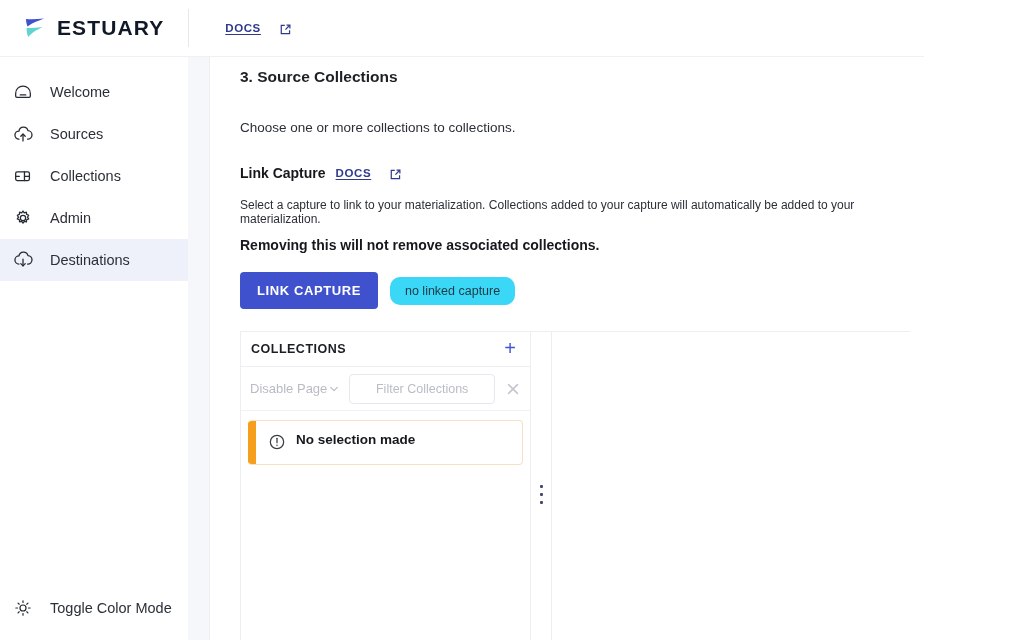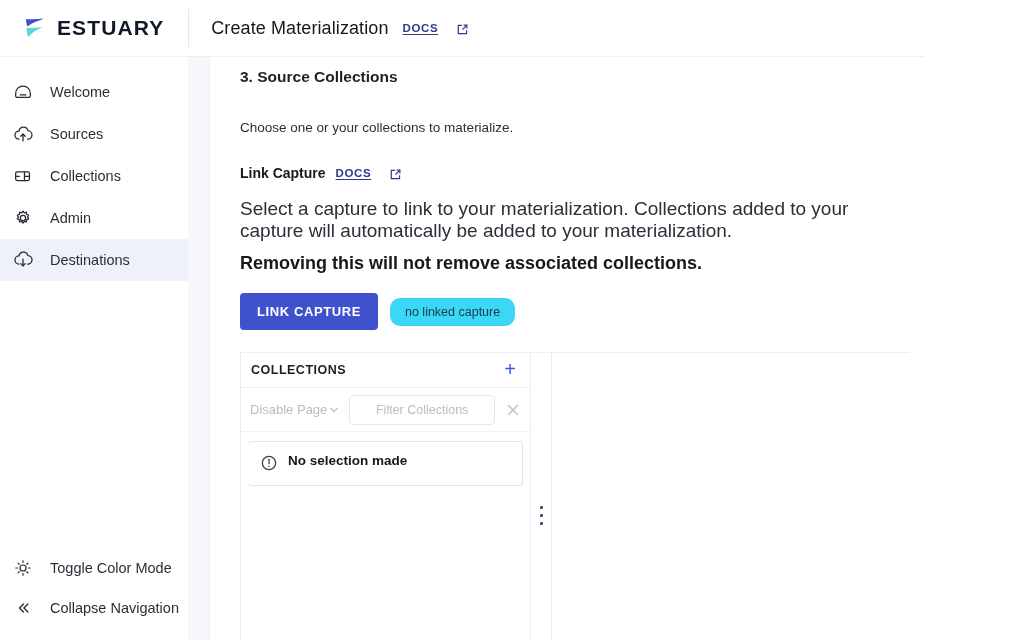--- a/index.html
+++ b/index.html
@@ -82,22 +82,22 @@
     font-size: 15.5px; color: #1d2026; font-weight: 700;
     padding-top: 11px;
   }
   .lead {
     font-size: 13.5px; color: #2b2f38; margin-top: 34px;
   }
   .link-capture-row {
     display: flex; align-items: center; gap: 10px; margin-top: 30px;
   }
   .link-capture-label { font-size: 14px; font-weight: 700; color: #16181d; }
-  .desc1 { font-size: 19px; color: #2b2f38; margin-top: 17px; }
-  .desc2 { font-size: 18px; color: #16181d; font-weight: 700; margin-top: 11px; }
+  .desc1 { font-size: 12px; color: #2b2f38; margin-top: 17px; }
+  .desc2 { font-size: 14px; color: #16181d; font-weight: 700; margin-top: 11px; }
 
   .btn-row { display: flex; align-items: center; gap: 12px; margin-top: 19px; }
   .btn-primary {
     background: #3f51cd; color: #ffffff;
     border: none; border-radius: 4px;
     font-family: inherit;
     font-size: 13px; font-weight: 700; letter-spacing: 0.6px;
     padding: 11px 17px; cursor: pointer;
   }
   .chip {
@@ -157,21 +157,20 @@
     color: #c3c6cd; cursor: pointer;
   }
   .clear-x svg { display: block; width: 18px; height: 18px; }
   .panel-body { flex: 1; padding: 9px 7px 0 7px; min-height: 0; }
 
   .alert {
     display: flex;
     border: 1px solid #f5e2c4; border-left: none;
     border-radius: 4px; background: #ffffff;
     overflow: hidden;
-    flex-direction: column;
   }
   .alert-bar { width: 8px; min-width: 8px; background: #f59f1c; }
   .alert-inner { display: flex; gap: 10px; padding: 11px 12px 13px 12px; }
   .alert-icon { width: 18px; height: 18px; flex: 0 0 18px; color: #3a3f49; margin-top: 1px; }
   .alert-icon svg { display: block; width: 18px; height: 18px; }
   .alert-title { font-size: 13.5px; font-weight: 700; color: #16181d; }
   .alert-text {
     font-size: 13px; color: #3b404a; margin-top: 5px; line-height: 1.42;
     max-width: 208px;
   }
@@ -200,21 +199,20 @@
     <div class="brand">
       <span class="brand-logo">
         <svg viewBox="0 0 26 26" xmlns="http://www.w3.org/2000/svg">
           <path d="M4 4 C10 4.5 16 4 22 3.6 C16.5 6 11 7.4 5.5 11.4 C4.6 9.2 4 6.5 4 4 Z" fill="#3f51cd"></path>
           <path d="M4.6 13 C10 13 15.4 12.4 20.6 11.9 C15.6 14.6 10.4 16.8 6.2 22 C5.1 19.3 4.6 16.2 4.6 13 Z" fill="#5fd4d0"></path>
         </svg>
       </span>
       <span class="brand-name">ESTUARY</span>
     </div>
     <div class="header-sep"></div>
-    <div class="page-title">Create Materialization</div>
     <a class="docs-link">
       <span class="docs-text">DOCS</span>
       <span class="ext-icon">
         <svg viewBox="0 0 16 16" fill="none" stroke="#2f3a8c" stroke-width="1.5" xmlns="http://www.w3.org/2000/svg">
           <path d="M13 9v4.2H2.8V3h4.3"></path>
           <path d="M9.3 2.6H13.4V6.7"></path>
           <path d="M13.2 2.8L7.9 8.1"></path>
         </svg>
       </span>
     </a>
@@ -290,38 +288,29 @@
               <path d="M4.2 12 H6"></path>
                 <path d="M18 12 H19.8"></path>
               <path d="M6.6 6.6 L7.9 7.9"></path>
                 <path d="M16.1 16.1 L17.4 17.4"></path>
               <path d="M17.4 6.6 L16.1 7.9"></path>
                 <path d="M7.9 16.1 L6.6 17.4"></path>
             </svg>
           </span>
           <span class="nav-label">Toggle Color Mode</span>
         </div>
-        <div class="nav-item">
-          <span class="nav-icon">
-            <svg viewBox="0 0 24 24" fill="none" stroke="#262a33" stroke-width="1.4" stroke-linecap="round" stroke-linejoin="round" xmlns="http://www.w3.org/2000/svg">
-              <path d="M12.6 7.6 L8.2 12 L12.6 16.4"></path>
-              <path d="M17.4 7.6 L13 12 L17.4 16.4"></path>
-            </svg>
-          </span>
-          <span class="nav-label">Collapse Navigation</span>
-        </div>
       </div>
     </div>
 
     <div class="sidebar-gutter"></div>
 
     <div class="main">
 
       <div class="section-title">3. Source Collections</div>
-      <div class="lead">Choose one or your collections to materialize.</div>
+      <div class="lead">Choose one or more collections to collections.</div>
 
       <div class="link-capture-row">
         <span class="link-capture-label">Link Capture</span>
         <a class="docs-link" style="margin-left:0;">
           <span class="docs-text">DOCS</span>
           <span class="ext-icon">
             <svg viewBox="0 0 16 16" fill="none" stroke="#2f3a8c" stroke-width="1.5" xmlns="http://www.w3.org/2000/svg">
               <path d="M13 9v4.2H2.8V3h4.3"></path>
               <path d="M9.3 2.6H13.4V6.7"></path>
               <path d="M13.2 2.8L7.9 8.1"></path>

